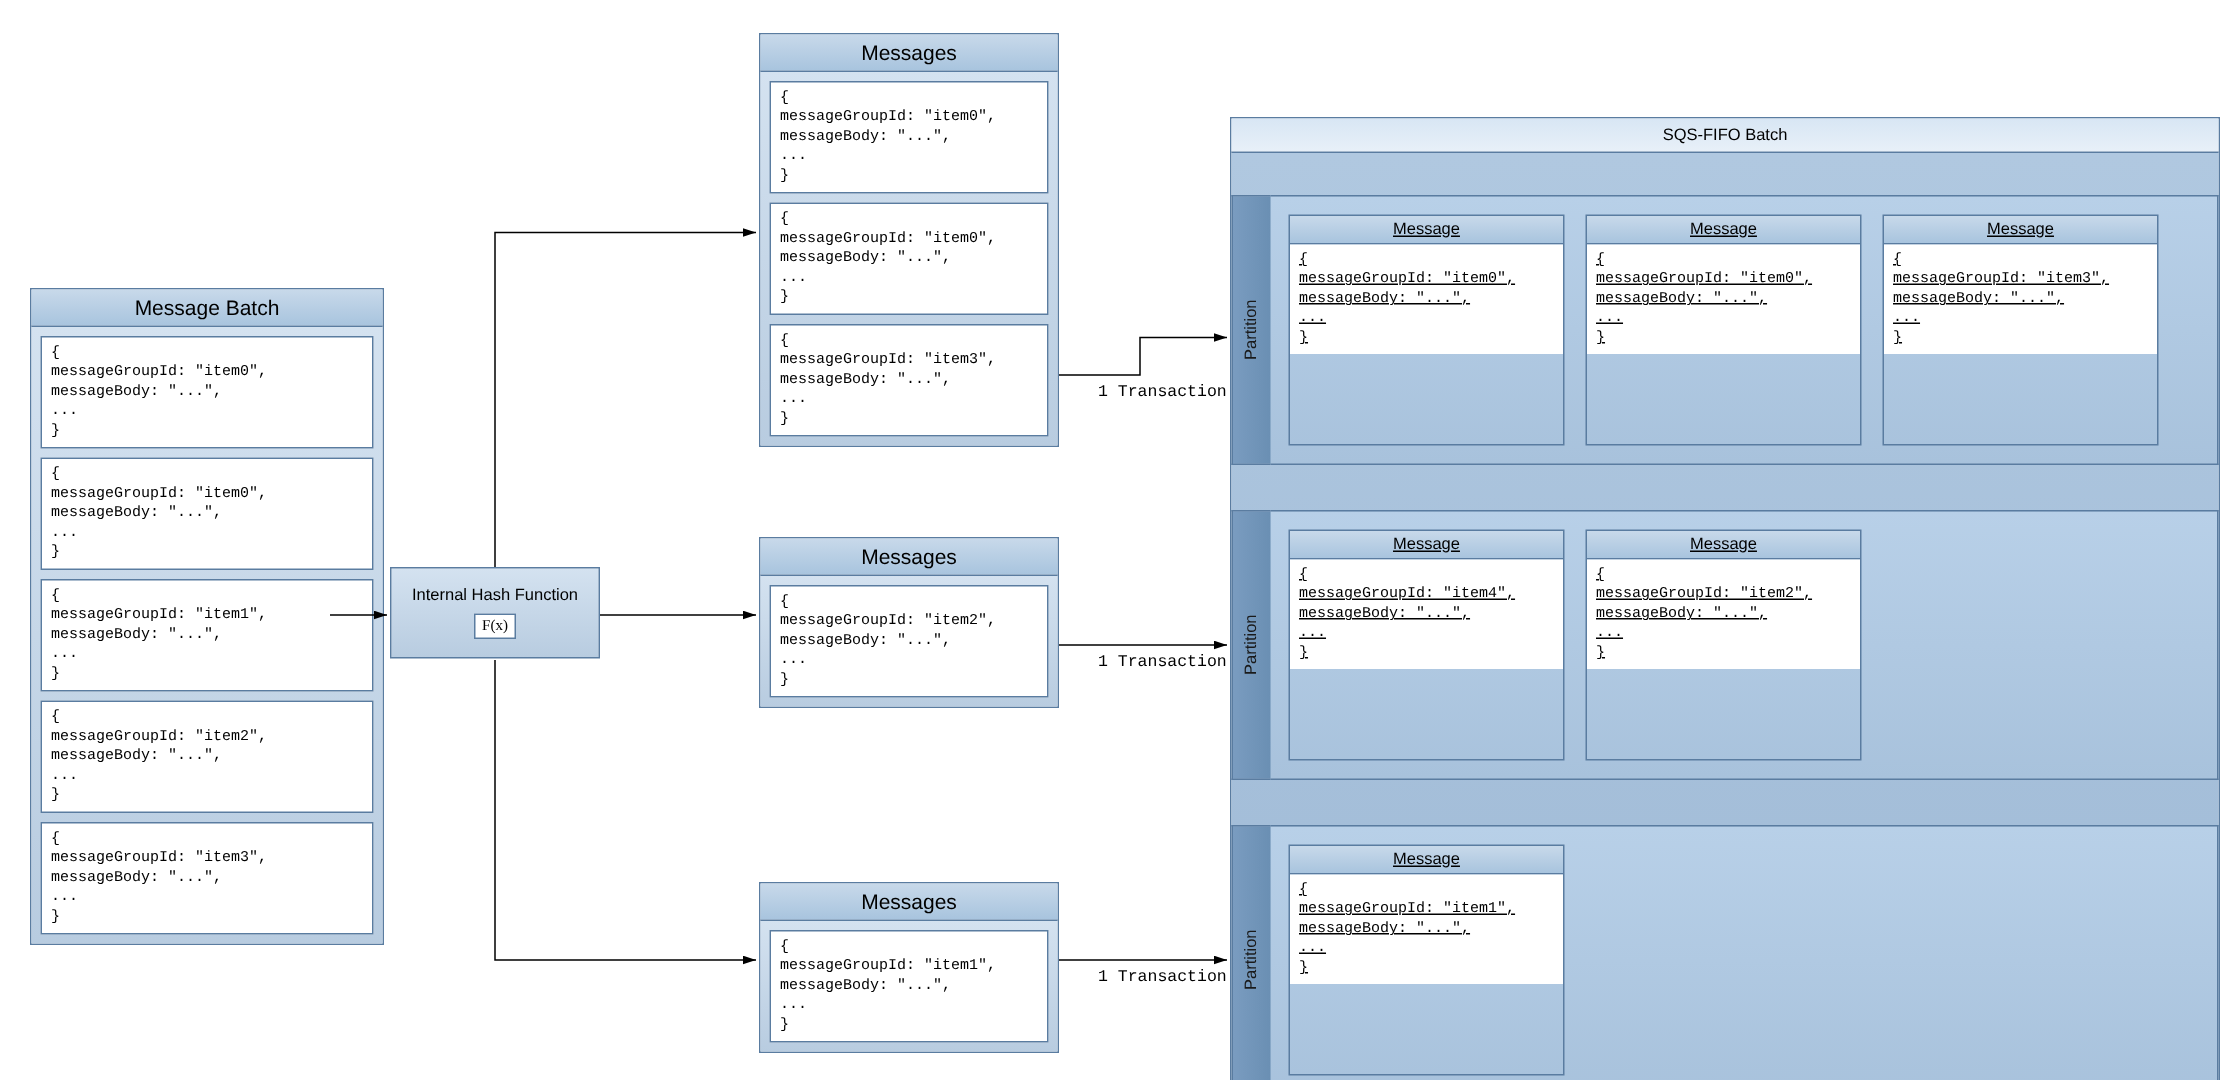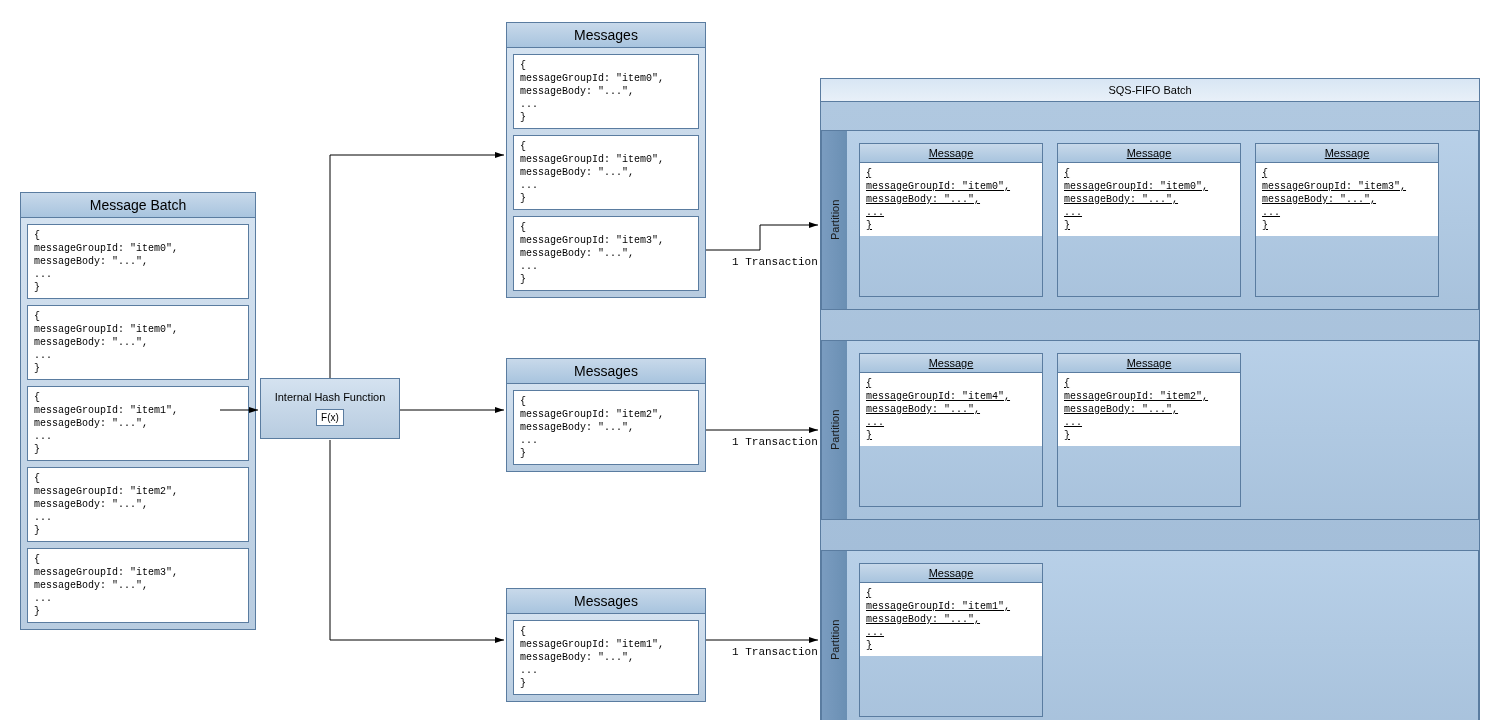--- a/index.html
+++ b/index.html
@@ -3,21 +3,21 @@
 <meta charset="utf-8">
 <style>
 * { box-sizing: border-box; margin: 0; padding: 0; }
 body { font-family: Arial, Helvetica, sans-serif; font-size: 11px; background: #fff; position: relative; width: 1486px; height: 720px; }
 .box { position: absolute; border: 1px solid #5a7ca0; }
 .box-header { background: linear-gradient(to bottom, #c8d9ea, #a8c4de); text-align: center; padding: 4px 0; border-bottom: 1px solid #5a7ca0; font-size: 14px; }
 .box-body { background: linear-gradient(to bottom, #d4e2f0, #b8cce0); padding: 6px; }
 .msg-item { background: #fff; border: 1px solid #5a7ca0; padding: 4px 6px; margin-bottom: 6px; font-family: 'Courier New', monospace; font-size: 10px; line-height: 1.3; white-space: pre; }
 .msg-item:last-child { margin-bottom: 0; }
 .hash-box { position: absolute; border: 1px solid #5a7ca0; background: linear-gradient(to bottom, #d4e2f0, #b8cce0); text-align: center; padding: 12px 10px; }
-.fx-badge { display: inline-block; border: 1px solid #5a7ca0; background: #fff; padding: 2px 4px; font-family: Liberation Sans, sans-serif; font-size: 10px; margin-top: 6px; }
+.fx-badge { display: inline-block; border: 1px solid #5a7ca0; background: #fff; padding: 2px 4px; font-family: Liberation Serif, serif; font-size: 10px; margin-top: 6px; }
 .queue-outer { position: absolute; border: 1px solid #5a7ca0; }
 .queue-title { background: linear-gradient(to bottom, #d8e6f4, #e8f0f8); text-align: center; padding: 5px 0; border-bottom: 1px solid #5a7ca0; font-size: 11px; }
 .queue-body { background: linear-gradient(to bottom, #b0c8e0, #9fbad6); position: relative; height: 637px; }
 .partition-row { position: absolute; left: 0; right: 0; display: flex; }
 .partition-label { writing-mode: vertical-rl; transform: rotate(180deg); background: linear-gradient(to right, #6a8fb3, #7a9cc0); color: #1a1a1a; width: 26px; display: flex; align-items: center; justify-content: center; font-size: 11px; border: 1px solid #5a7ca0; border-left: none; }
 .partition-content { flex: 1; background: linear-gradient(to bottom, #b8d0e8, #a8c2dc); border: 1px solid #5a7ca0; border-left: none; padding: 12px; display: flex; gap: 14px; }
 .msg-card { border: 1px solid #5a7ca0; width: 184px; text-decoration: underline; }
 .msg-card-header { background: linear-gradient(to bottom, #c8d9ea, #a8c4de); text-align: center; padding: 3px 0; border-bottom: 1px solid #5a7ca0; font-size: 11px; }
 .msg-card-body { background: #fff; padding: 4px 6px; font-family: 'Courier New', monospace; font-size: 10px; line-height: 1.3; white-space: pre; }
 .arrow-label { position: absolute; font-size: 11px; color: #000; font-family: Liberation Mono, monospace; }

